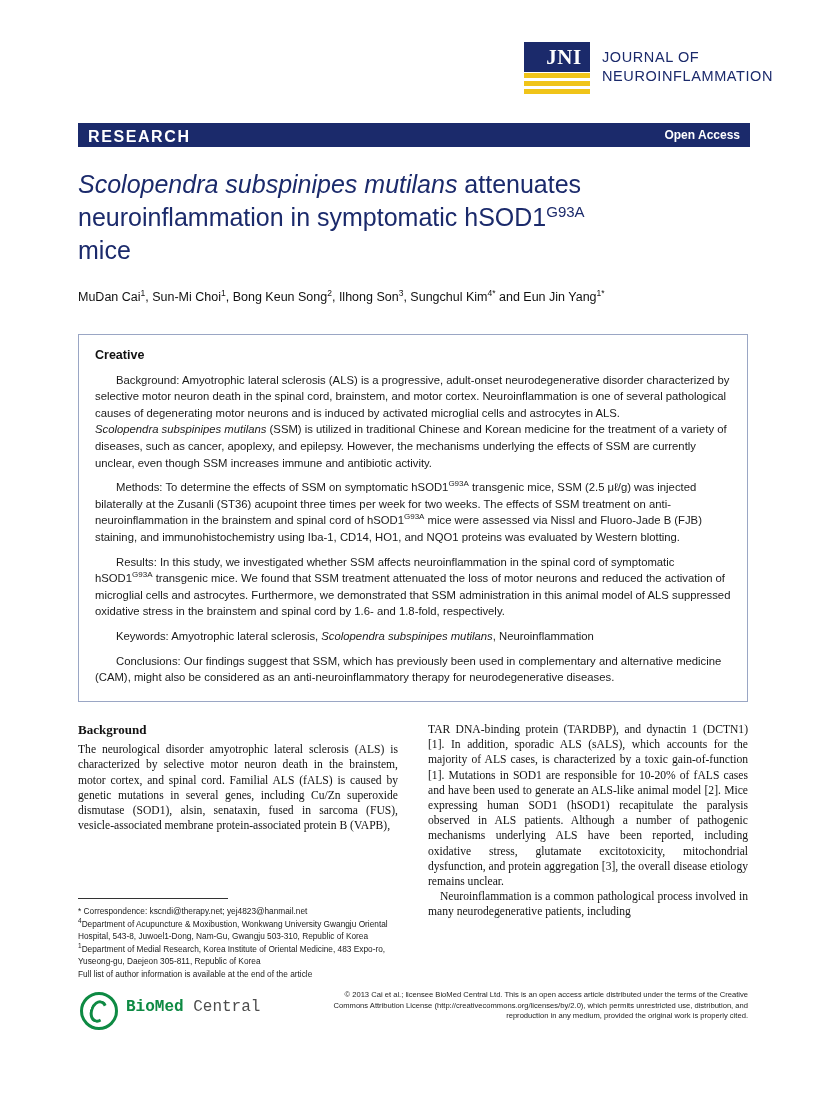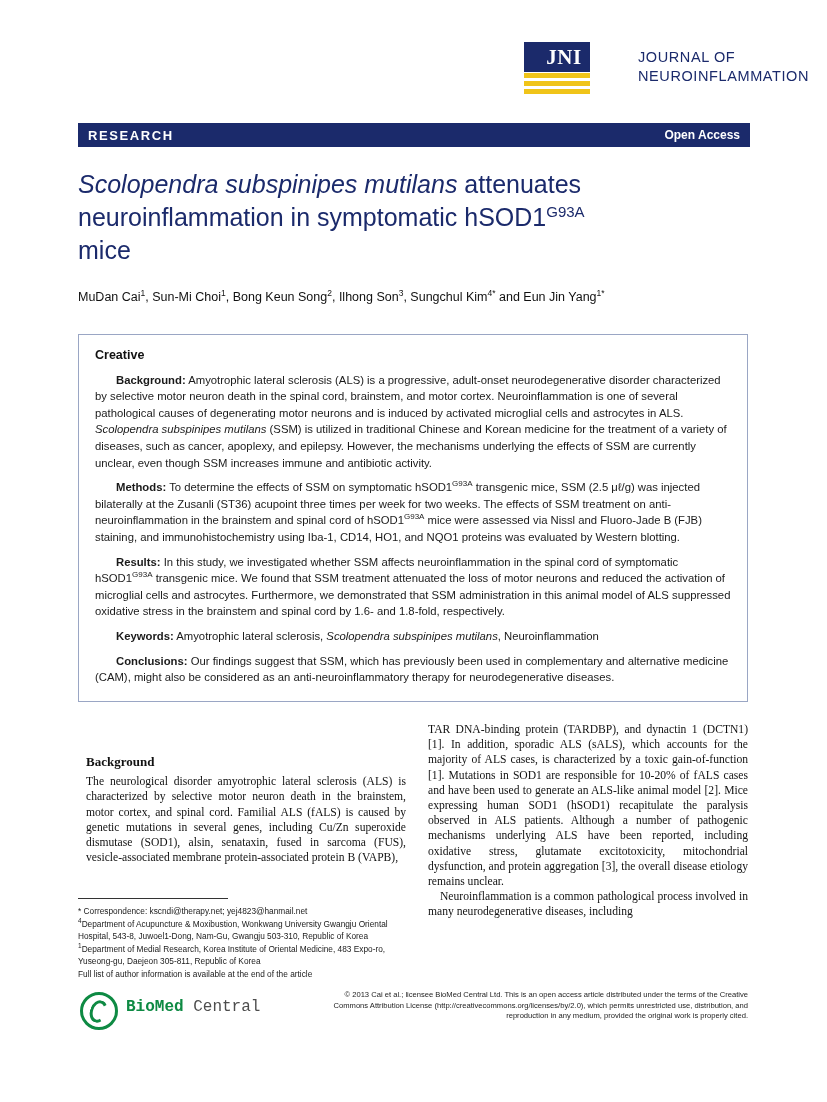--- a/index.html
+++ b/index.html
@@ -83,37 +83,37 @@
   .journal-name {
     position: absolute;
     left: 122px;
     top: 8px;
     font-size: 14.5px;
     line-height: 19px;
     color: #1b2a6b;
     font-family: "Liberation Sans", sans-serif;
     letter-spacing: 0.6px;
   }
-  .journal-name span { display: block; margin-left: 36px; }
+  .journal-name span { display: block; }
 
   
   .research-bar {
     position: absolute;
     top: 123px;
     left: 0;
     width: 672px;
     height: 24px;
     background: #1b2a6b;
     color: #fff;
   }
   .research-bar .lbl {
     position: absolute;
     left: 10px;
     top: 5px;
-    font-size: 13px;
+    font-size: 16px;
     font-weight: bold;
     letter-spacing: 1.6px;
   }
   .research-bar .oa {
     position: absolute;
     right: 10px;
     top: 5px;
     font-size: 12px;
     font-weight: bold;
   }
@@ -164,36 +164,36 @@
     margin: 0 0 8px 0;
     font-size: 12.5px;
     font-weight: bold;
     color: #111;
   }
   .abstract-inner p {
     margin: 0 0 8px 0;
     text-align: left;
   }
   .abstract-inner p.tight { margin-bottom: 8px; }
-  .abstract-inner b { font-weight: bold; padding-left: 21px; }
+  .abstract-inner b { font-weight: normal; padding-left: 21px; }
   .abstract-inner i { font-style: italic; }
   .abstract-inner sup { font-size: 8px; vertical-align: super; line-height: 0; }
 
   
   .col {
     position: absolute;
     top: 722px;
     width: 320px;
     font-family: "Liberation Serif", serif;
     font-size: 11.6px;
     line-height: 15.2px;
     color: #111;
     text-align: justify;
   }
-  .col.left { left: 8px; margin-top: 32px; }
+  .col.left { left: 0; }
   .col.right { left: 350px; }
   .col h2 {
     margin: 0 0 5px 0;
     font-size: 13px;
     font-weight: bold;
     font-family: "Liberation Serif", serif;
   }
   .col p { margin: 0 0 0 0; }
   .col p.indent { text-indent: 12px; }
 
@@ -332,21 +332,21 @@
       </div>
     </div>
 
     <div class="col left">
       <h2>Background</h2>
       <p>The neurological disorder amyotrophic lateral sclerosis (ALS) is characterized by selective motor neuron death in the brainstem, motor cortex, and spinal cord. Familial ALS (fALS) is caused by genetic mutations in several genes, including Cu/Zn superoxide dismutase (SOD1), alsin, senataxin, fused in sarcoma (FUS), vesicle-associated membrane protein-associated protein B (VAPB),</p>
     </div>
 
     <div class="col right">
       <p>TAR DNA-binding protein (TARDBP), and dynactin 1 (DCTN1) [1]. In addition, sporadic ALS (sALS), which accounts for the majority of ALS cases, is characterized by a toxic gain-of-function [1]. Mutations in SOD1 are responsible for 10-20% of fALS cases and have been used to generate an ALS-like animal model [2]. Mice expressing human SOD1 (hSOD1) recapitulate the paralysis observed in ALS patients. Although a number of pathogenic mechanisms underlying ALS have been reported, including oxidative stress, glutamate excitotoxicity, mitochondrial dysfunction, and protein aggregation [3], the overall disease etiology remains unclear.</p>
-      <p class="indent">Neuroinflammation is a common pathological process involved in many neurodegenerative diseases, including</p>
+      <p class="indent">Neuroinflammation is a common pathological process involved in many neurodegenerative patients, including</p>
     </div>
 
     <div class="rule"></div>
     <div class="footnotes">
       <p class="star">* Correspondence: kscndi@therapy.net; yej4823@hanmail.net</p>
       <p><sup>4</sup><span>Department of Acupuncture &amp; Moxibustion, Wonkwang University Gwangju Oriental Hospital, 543-8, Juwoel1-Dong, Nam-Gu, Gwangju 503-310, Republic of Korea</span></p>
       <p><sup>1</sup><span>Department of Medial Research, Korea Institute of Oriental Medicine, 483 Expo-ro, Yuseong-gu, Daejeon 305-811, Republic of Korea</span></p>
       <p>Full list of author information is available at the end of the article</p>
     </div>
 

